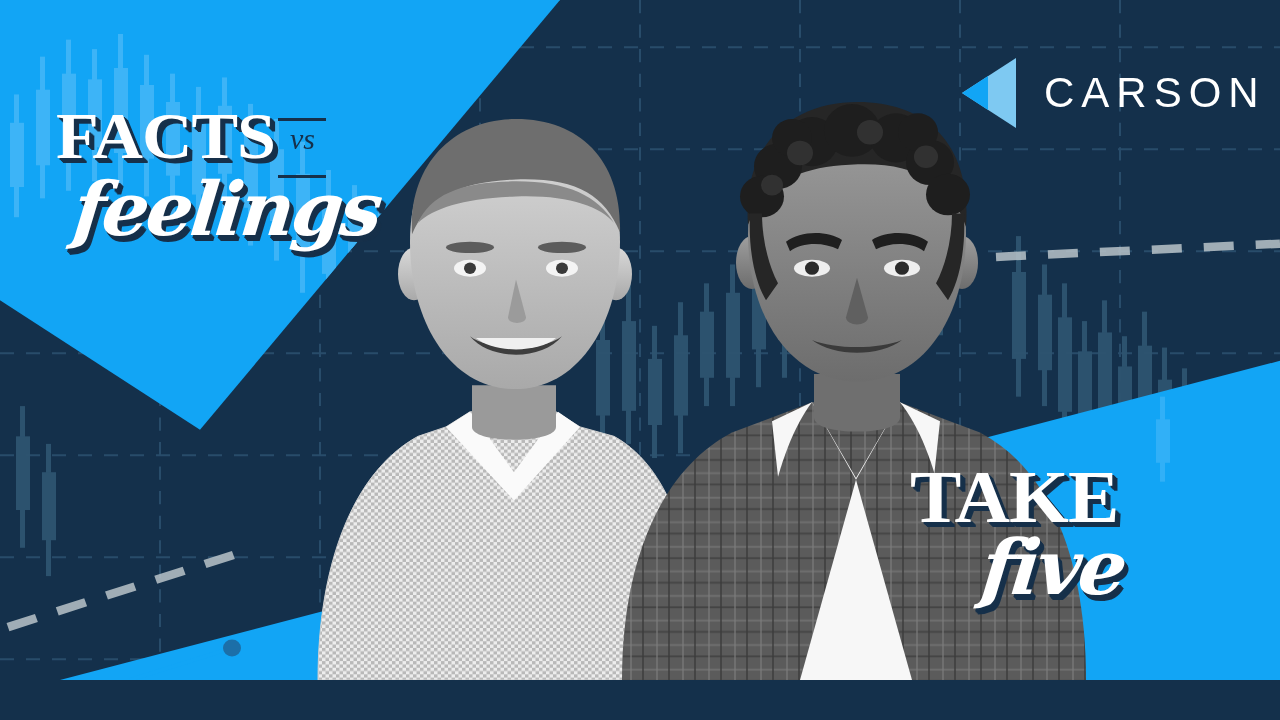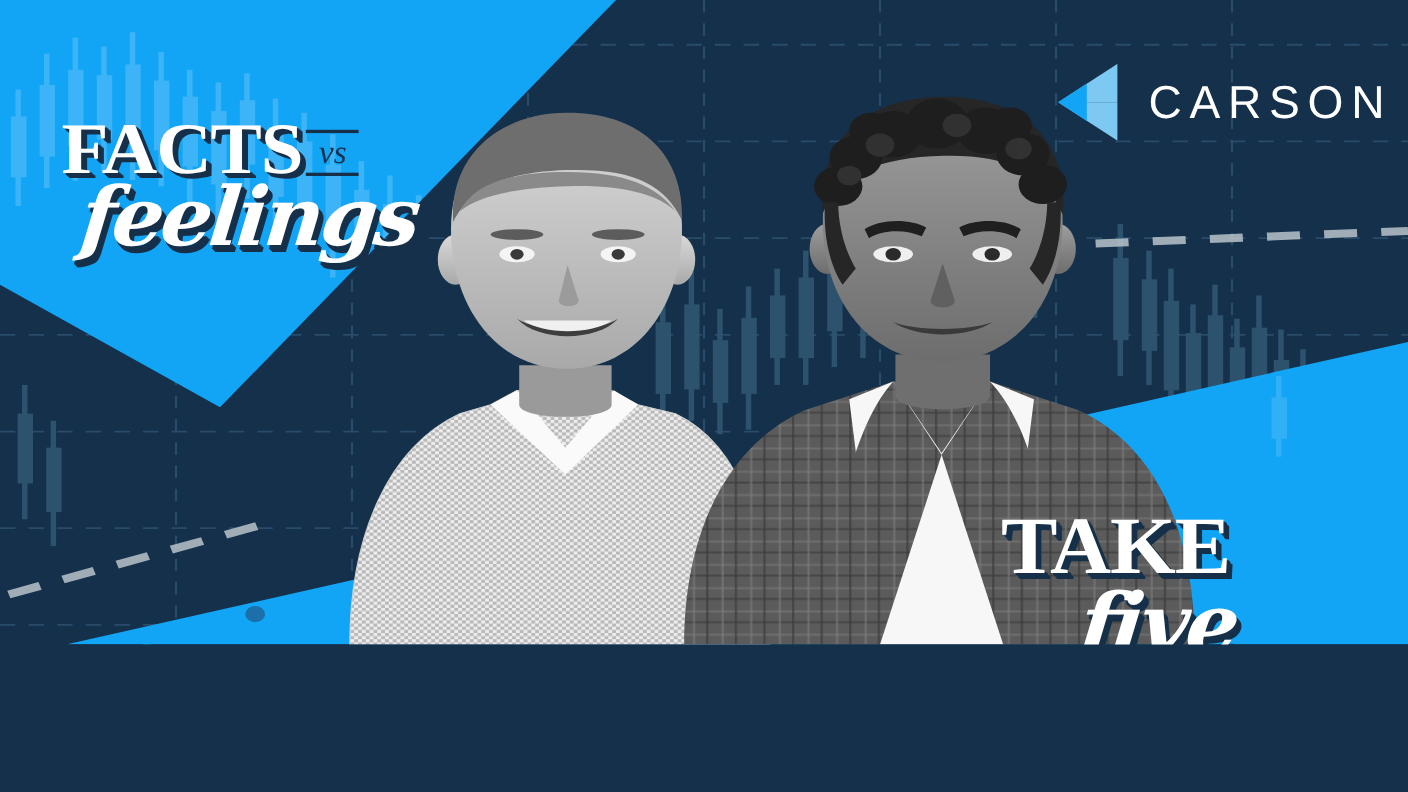--- a/index.html
+++ b/index.html
@@ -1,21 +1,21 @@
 <!DOCTYPE html>
 <html><head>
 <meta charset="utf-8">
 <style>
   * { margin:0; padding:0; box-sizing:border-box; }
   html,body { width:1280px; height:720px; overflow:hidden; background:#14304b; }
   body { font-family:"Liberation Sans", sans-serif; }
 
   #stage {
     position:relative;
-    width:1280px; height:586px;
+    width:1280px; height:680px;
     overflow:hidden;
     background:#14304b;
   }
 
   
   .layer { position:absolute; inset:0; }
 
   #grid-layer { z-index:1; }
   #candles-navy { z-index:2; }
   #blue-band { z-index:3; }
@@ -66,21 +66,21 @@
   }
   .vs-word {
     font-family:"Liberation Serif", serif;
     font-style:italic;
     font-weight:normal;
     font-size:30px;
     line-height:1.1;
     color:#16304a;
     text-align:center;
     width:48px;
-    padding:1px 0 2px 0;
+    padding:1px 0 20px 0;
     letter-spacing:0px;
   }
   .feelings-word {
     margin-top:-6px;
     margin-left:14px;
     font-family:"DejaVu Serif", serif;
     font-style:italic;
     font-weight:bold;
     font-size:74px;
     line-height:1;

